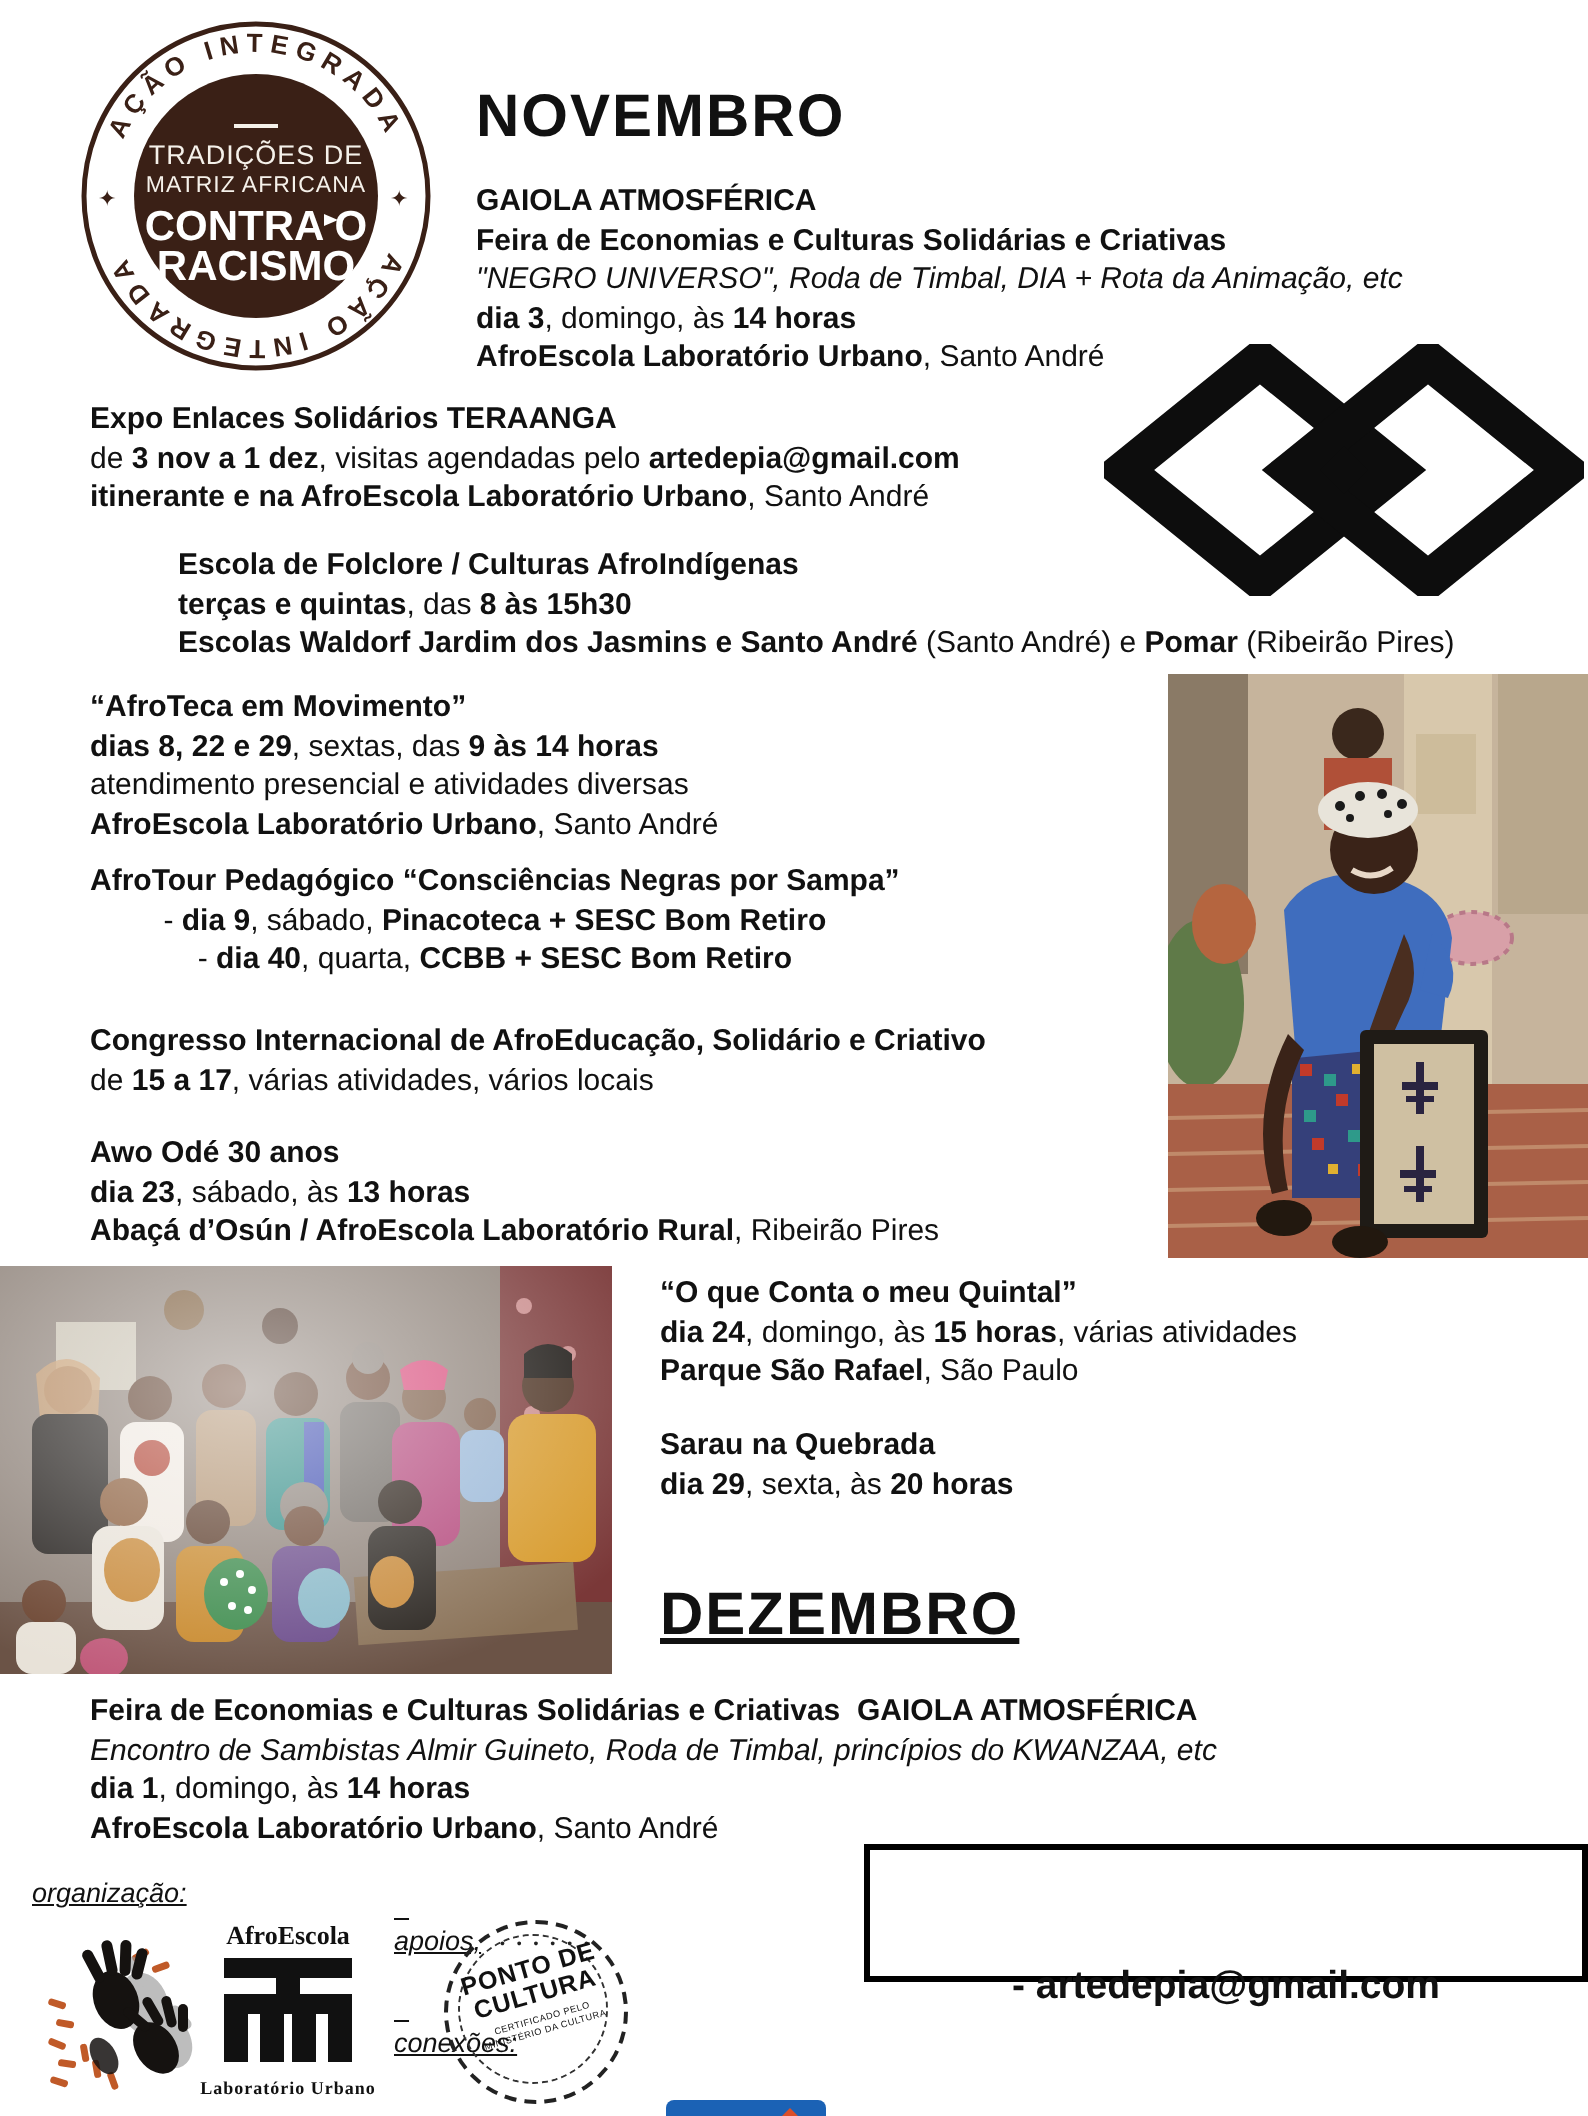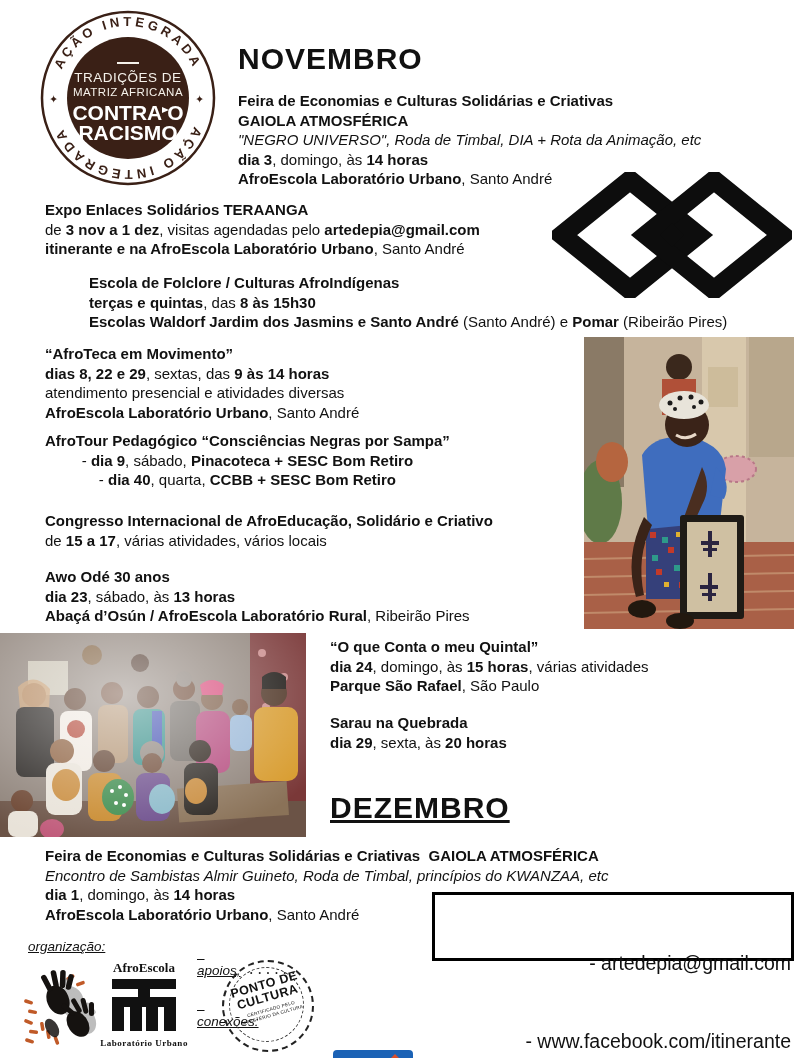--- a/index.html
+++ b/index.html
@@ -8,22 +8,22 @@
     background:#ffffff;color:#111;
     font-family:"Liberation Sans", sans-serif;
   }
   .abs{position:absolute;}
   .month{font-size:30px;font-weight:700;letter-spacing:1px;white-space:pre;}
   .event{font-size:15px;line-height:19.5px;}
   .event .line{white-space:pre;min-height:19.5px;}
   .event .b{font-weight:700;}
   .event .i{font-style:italic;}
   .contact-box{
-    border:3px solid #000;width:356px;height:60px;text-align:right;
-    font-weight:400;font-size:19.5px;line-height:26px;padding-top:3px;white-space:pre;
+    border:3px solid #000;width:356px;height:60px;text-align:center;
+    font-weight:700;font-size:19.5px;line-height:26px;padding-top:3px;white-space:pre;margin-top:30px;
   }
   .flabel{font-size:13.5px;font-style:italic;text-decoration:underline;line-height:17px;white-space:pre;}
   
   .afroescola{width:96px;text-align:center;font-family:"Liberation Serif", serif;}
   .afroescola .t1{font-weight:700;font-size:13px;}
   .afroescola .t2{font-weight:700;font-size:9px;letter-spacing:0.5px;}
   
   .stamp{width:88px;height:88px;border:2.5px dashed #222;border-radius:50%;position:relative;}
   .stamp .inner{position:absolute;left:5px;top:5px;width:73px;height:73px;border:1.5px dashed #333;border-radius:50%;}
   .stamp .rot{position:absolute;left:0;top:16px;width:100%;text-align:center;transform:rotate(-16deg);}
@@ -59,22 +59,22 @@
     <text x="90" y="112" text-anchor="middle" font-size="21" font-weight="800" fill="#ffffff">CONTRA O</text>
     <text x="90" y="132" text-anchor="middle" font-size="21" font-weight="800" fill="#ffffff">RACISMO</text>
     <path d="M 124,99 l 7,3 l -7,3 z" fill="#ffffff"></path>
   </svg>
 </div>
 
 <div class="abs month" style="left:238px;top:42px;">NOVEMBRO</div>
 <div class="abs month" style="left:330px;top:791px;text-decoration:underline;">DEZEMBRO</div>
 
 <div class="abs event" style="left:238px;top:91px;">
+    <div class="line"><span class="b">GAIOLA ATMOSFÉRICA</span></div>
     <div class="line"><span class="b">Feira de Economias e Culturas Solidárias e Criativas</span></div>
-    <div class="line"><span class="b">GAIOLA ATMOSFÉRICA</span></div>
     <div class="line"><span class="i">"NEGRO UNIVERSO", Roda de Timbal, DIA + Rota da Animação, etc</span></div>
     <div class="line"><span class="b">dia 3</span><span>, domingo, às </span><span class="b">14 horas</span></div>
     <div class="line"><span class="b">AfroEscola Laboratório Urbano</span><span>, Santo André</span></div>
   </div>
 <div class="abs event" style="left:45px;top:200px;">
     <div class="line"><span class="b">Expo Enlaces Solidários TERAANGA</span></div>
     <div class="line"><span>de </span><span class="b">3 nov a 1 dez</span><span>, visitas agendadas pelo </span><span class="b">artedepia@gmail.com</span></div>
     <div class="line"><span class="b">itinerante e na AfroEscola Laboratório Urbano</span><span>, Santo André</span></div>
   </div>
 <div class="abs event" style="left:45px;top:273px;margin-left:44px;">
@@ -265,21 +265,21 @@
     <ellipse cx="52" cy="196" rx="12" ry="10" fill="#c05a7a"></ellipse>
     <rect width="306" height="204" fill="url(#haze)"></rect>
   </svg>
 </div>
 
 <div class="abs contact-box" style="left:432px;top:892px;">
   <div>- artedepia@gmail.com</div>
   <div>- www.facebook.com/itinerante</div>
 </div>
 
-<div class="abs flabel" style="left:28px;top:938px;">organização:</div>
+<div class="abs flabel" style="left:16px;top:938px;">organização:</div>
 <div class="abs flabel" style="left:197px;top:928px;">
   <div>apoios,</div>
   <div>conexões:</div>
 </div>
 
 <div class="abs" style="left:22px;top:962px;">
   <svg width="84" height="88" viewBox="0 0 84 88">
     <g fill="#c05a28">
       <rect x="2" y="38" width="9" height="3.5" rx="1.5" transform="rotate(18 6 40)"></rect>
       <rect x="6" y="48" width="9" height="3.5" rx="1.5" transform="rotate(10 10 50)"></rect>

